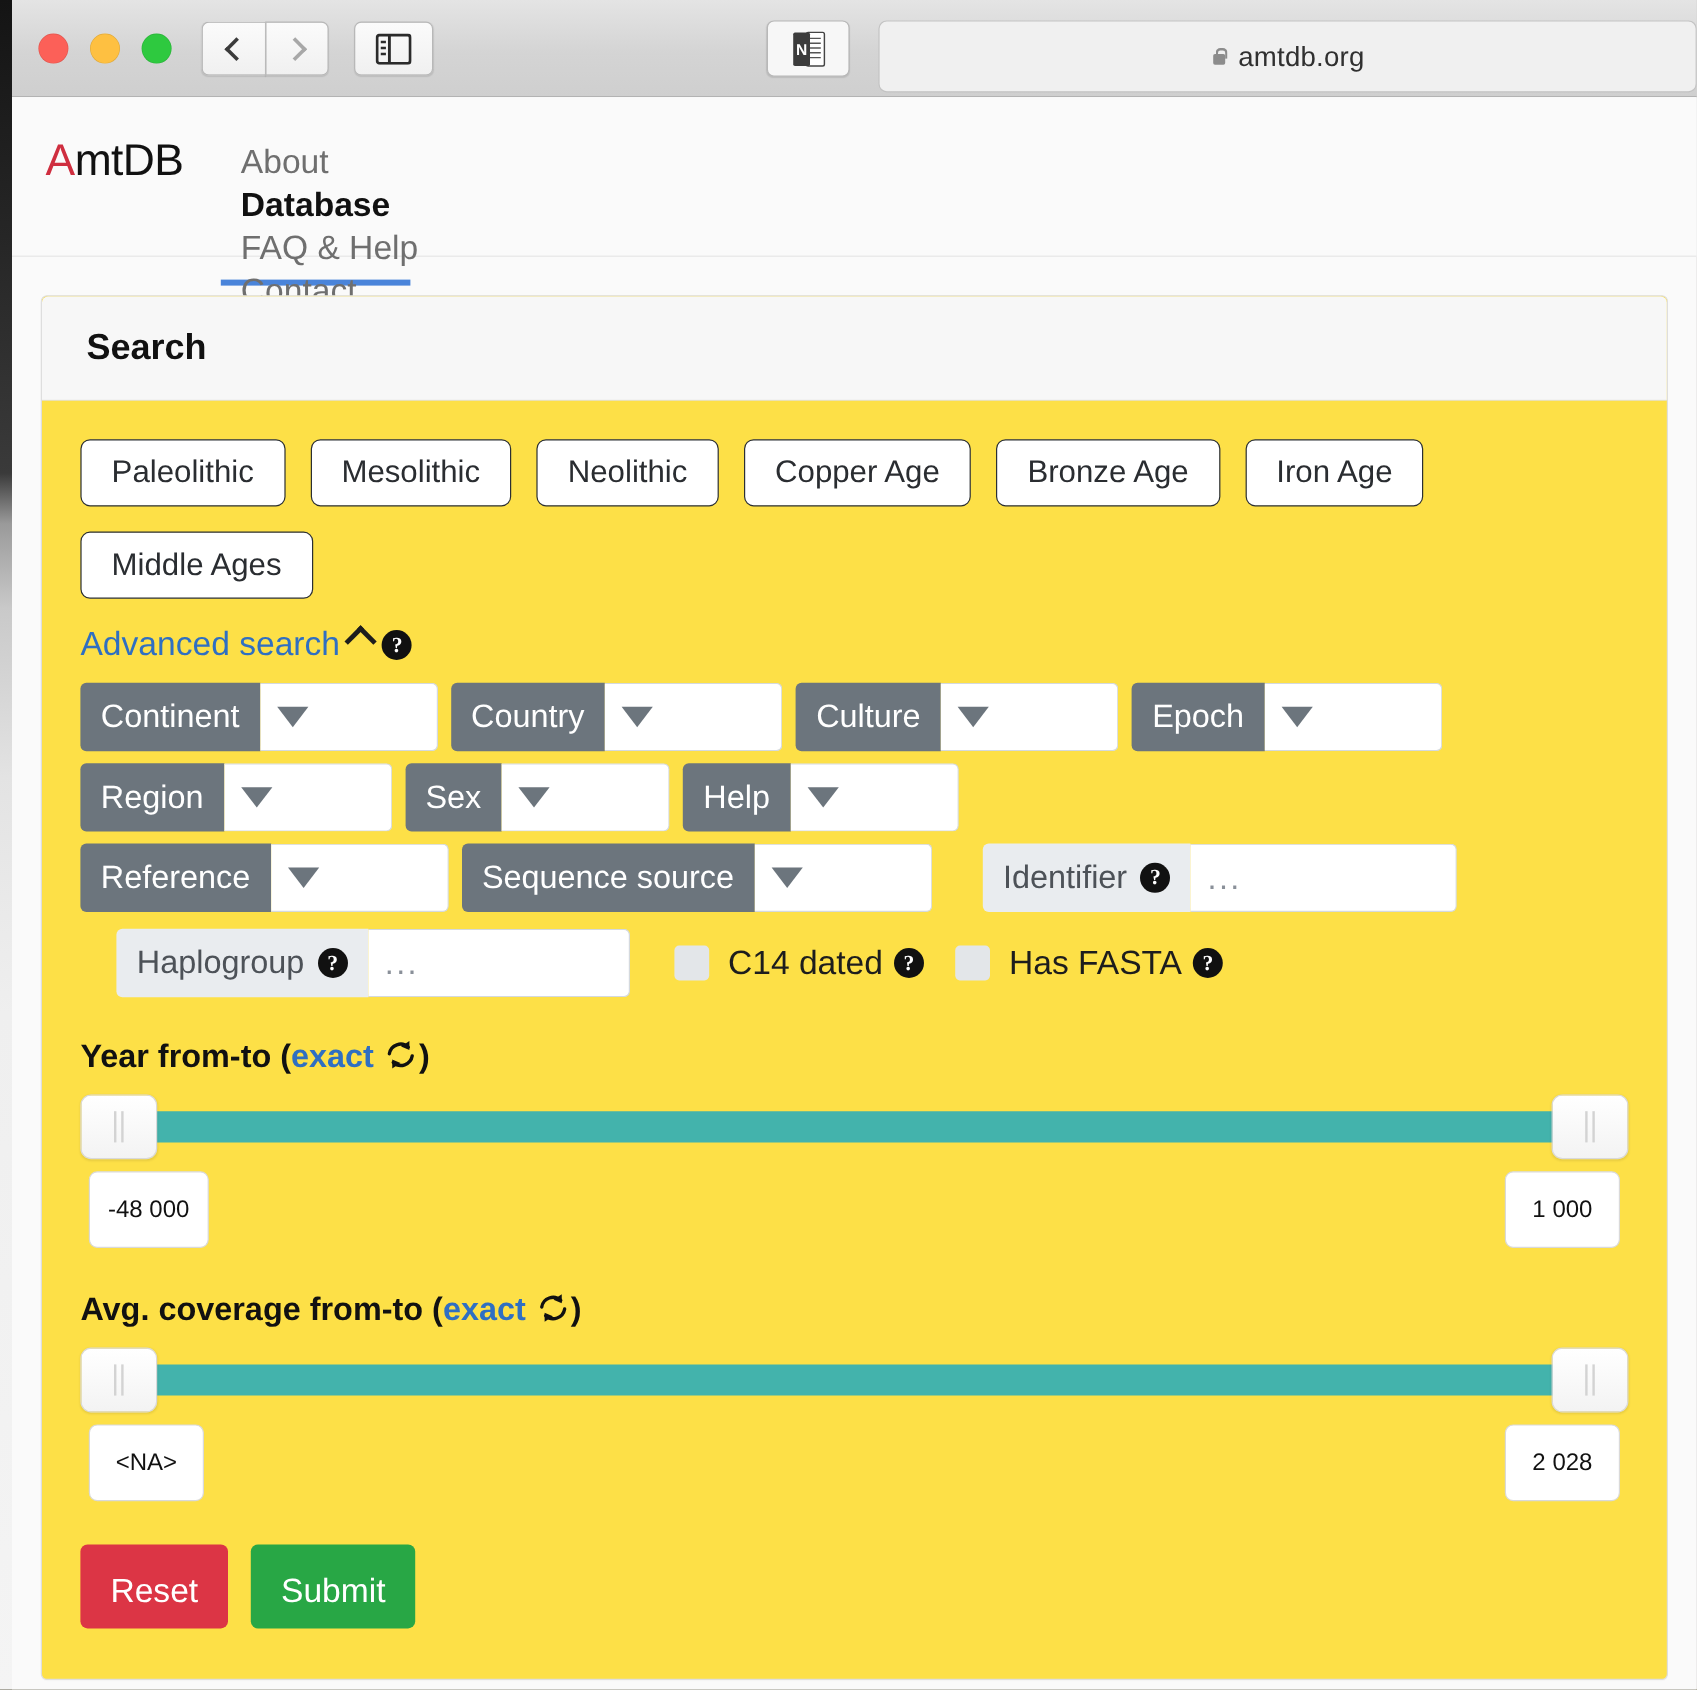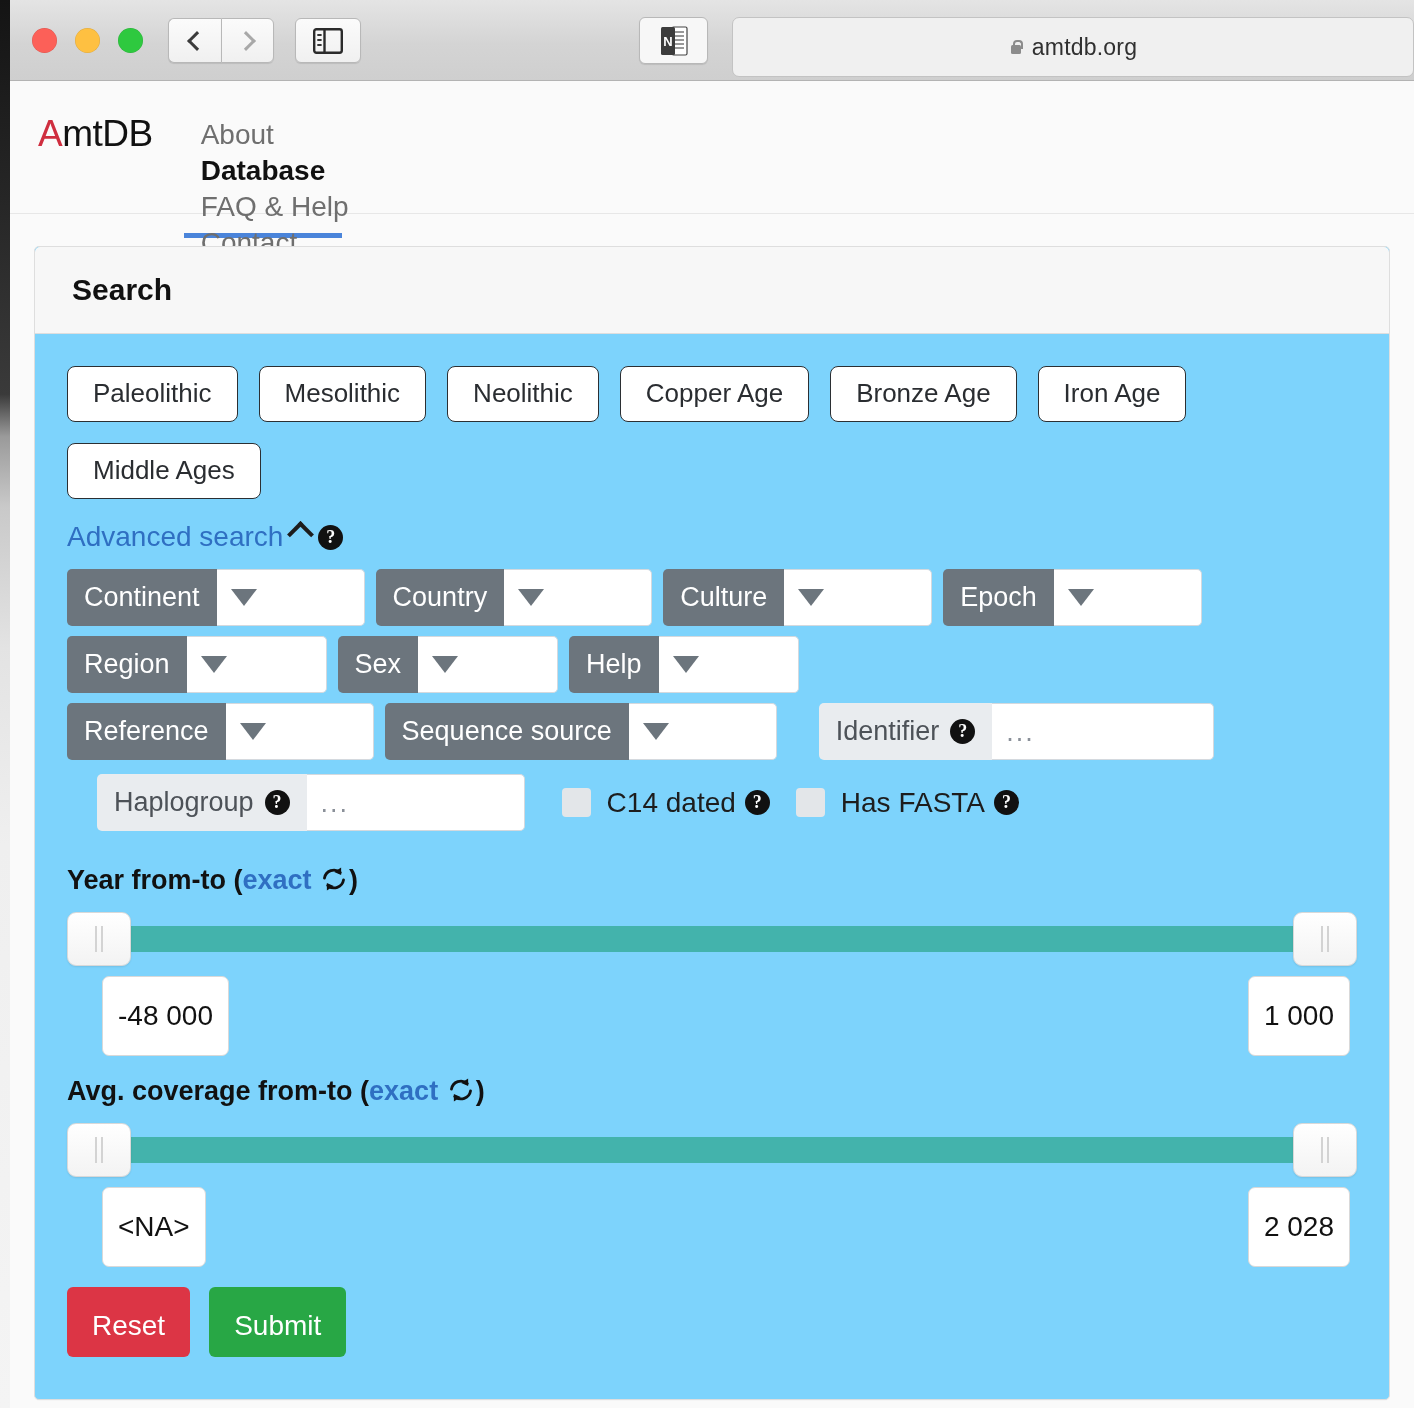--- a/index.html
+++ b/index.html
@@ -119,21 +119,21 @@
     bottom: -51px; height: 5px;
     background: #4a84da;
   }
 
   #content-area {
     position: relative;
     padding: 32px 24px 0 24px;
   }
 
   .card {
-    background: #7dd3fc;
+    background: #fde047;
     border: 1px solid #dedede;
     border-radius: 5px;
     box-shadow: 0 1px 0 rgba(0,0,0,.02);
   }
   .card-header {
     background: #f7f7f7;
     border-bottom: 1px solid #dedede;
     padding: 26px 37px;
     border-radius: 5px 5px 0 0;
   }
@@ -258,28 +258,27 @@
     gap: 4px;
     cursor: grab;
   }
   .slider-handle.left  { left: 0; }
   .slider-handle.right { right: 0; }
   .grip-line { width: 2px; height: 26px; background: #d3d3d3; }
 
   .slider-values { position: relative; height: 66px; margin-top: 8px; }
   .num-box {
     position: absolute; top: 0;
-    min-width: 96px; height: 80px;
+    min-width: 96px; height: 64px;
     background: #fff;
     border: 1px solid #d9d9d9;
     border-radius: 7px;
     display: flex; align-items: center; justify-content: center;
-    font-size: 28px; color: #111;
+    font-size: 20px; color: #111;
     padding: 0 15px;
-    margin-left: 28px;
   }
   .num-box.left  { left: 7px; }
   .num-box.right { right: 7px; }
 
   
   #form-actions { display: flex; gap: 19px; margin-top: 34px; }
   .btn {
     font-size: 28px;
     border: none; border-radius: 6px;
     padding: 24px 25px 16px 25px;

